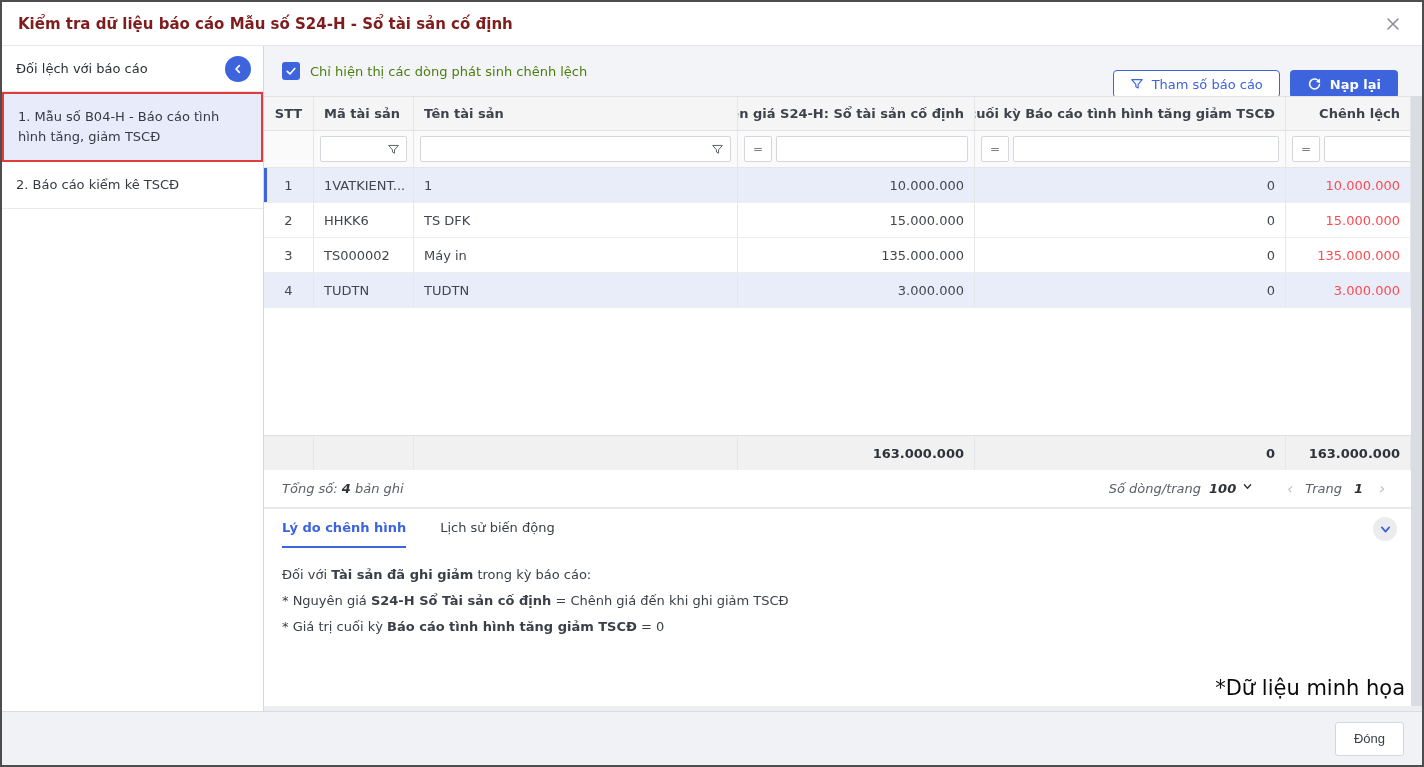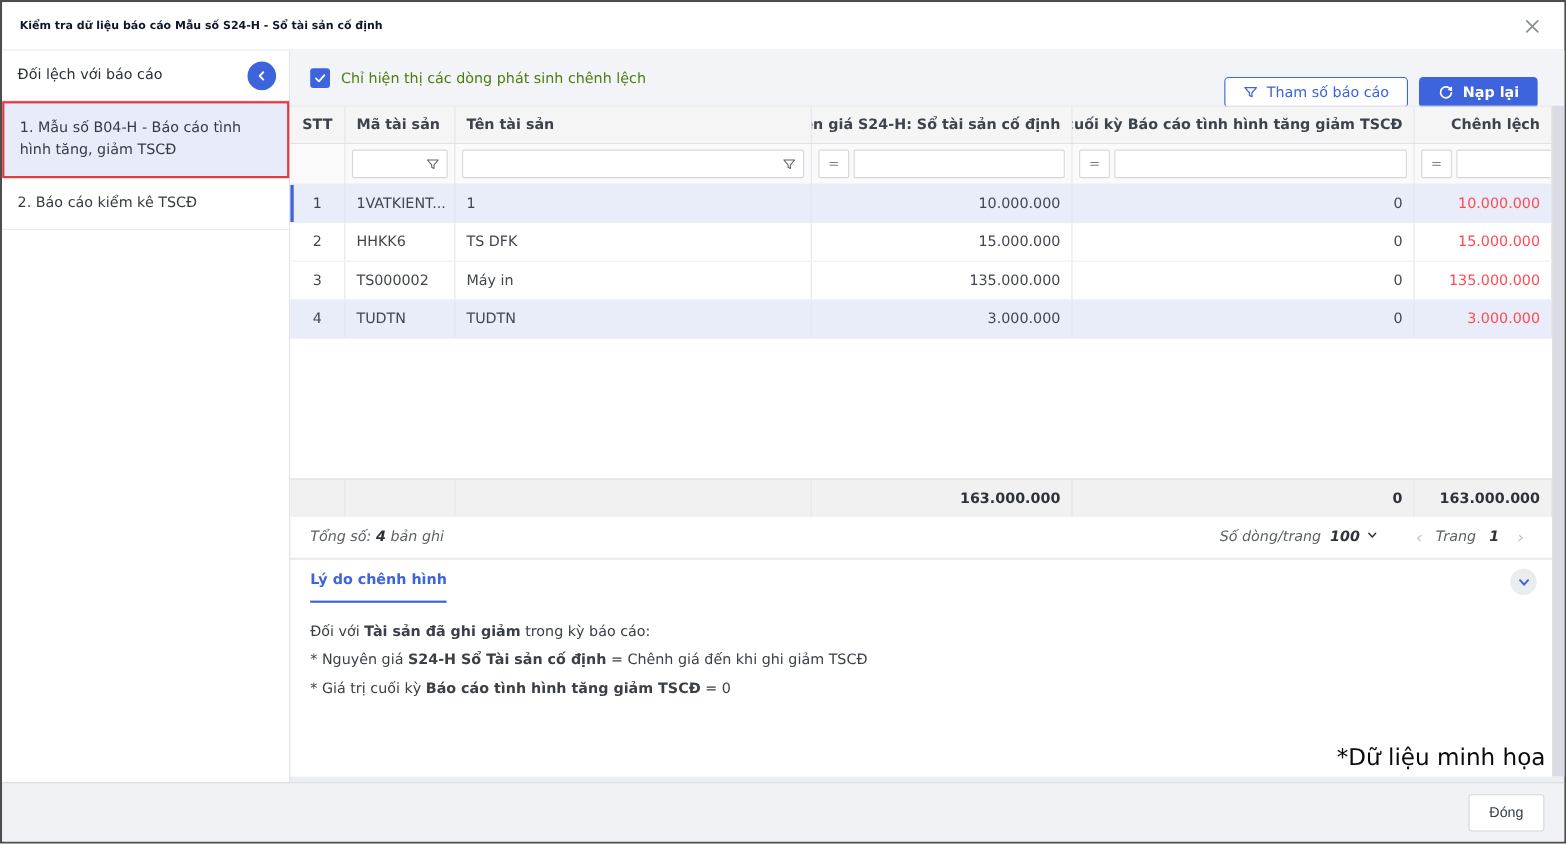--- a/index.html
+++ b/index.html
@@ -6,21 +6,21 @@
   html,body { width:1424px; height:767px; }
   body {
     font-family:"DejaVu Sans","Liberation Sans",sans-serif;
     font-size:13px; color:#42464e; background:#fff;
   }
   .dialog { width:1424px; height:767px; border:2px solid #4d4d4d; display:flex; flex-direction:column; background:#fff; }
 
   
   .titlebar { height:44px; flex:0 0 44px; display:flex; align-items:center; justify-content:space-between;
     padding:0 18px 0 16px; border-bottom:1px solid #e4e6e9; background:#fff; }
-  .titlebar h1 { font-size:10px; font-weight:bold; color:#0f172a; }
+  .titlebar h1 { font-size:15px; font-weight:bold; color:#7f1d1d; }
   .close-btn { width:22px; height:22px; display:flex; align-items:center; justify-content:center; cursor:pointer; color:#8a8f98; }
 
   
   .body-row { flex:1 1 auto; display:flex; background:#eceef1; min-height:0; }
 
   
   .sidebar { width:262px; flex:0 0 262px; background:#fff; border-right:1px solid #d5d8dd; display:flex; flex-direction:column; }
   .sidebar-header { height:46px; display:flex; align-items:center; justify-content:space-between; padding:0 12px 0 14px; border-bottom:1px solid #e4e6e9; }
   .sidebar-header .label { color:#2b3038; font-size:13px; }
   .collapse-btn { width:26px; height:26px; border-radius:50%; background:#3d63dd; display:flex; align-items:center; justify-content:center; cursor:pointer; flex:0 0 26px; }
@@ -264,20 +264,21 @@
           <span style="width:14px"></span>
           <span class="pg-arrow">‹</span>
           <span>Trang</span>
           <span class="pg-num">1</span>
           <span class="pg-arrow">›</span>
         </div>
       </div>
 
       <div class="tabbar">
         <div class="tab active">Lý do chênh hình</div>
+        <div class="tab">Lịch sử biến động</div>
         <div class="tab-collapse">
           <svg width="13" height="13" viewBox="0 0 16 16">
               <polyline points="3.5,5.5 8,10.5 12.5,5.5" fill="none" stroke="currentColor" stroke-width="2.2" stroke-linecap="round" stroke-linejoin="round"></polyline>
             </svg>
         </div>
       </div>
 
       <div class="tab-content">
         <p><span>Đối với </span><b>Tài sản đã ghi giảm</b><span> trong kỳ báo cáo:</span></p>
         <p><span>* Nguyên giá </span><b>S24-H Sổ Tài sản cố định</b><span> = Chênh giá đến khi ghi giảm TSCĐ</span></p>

